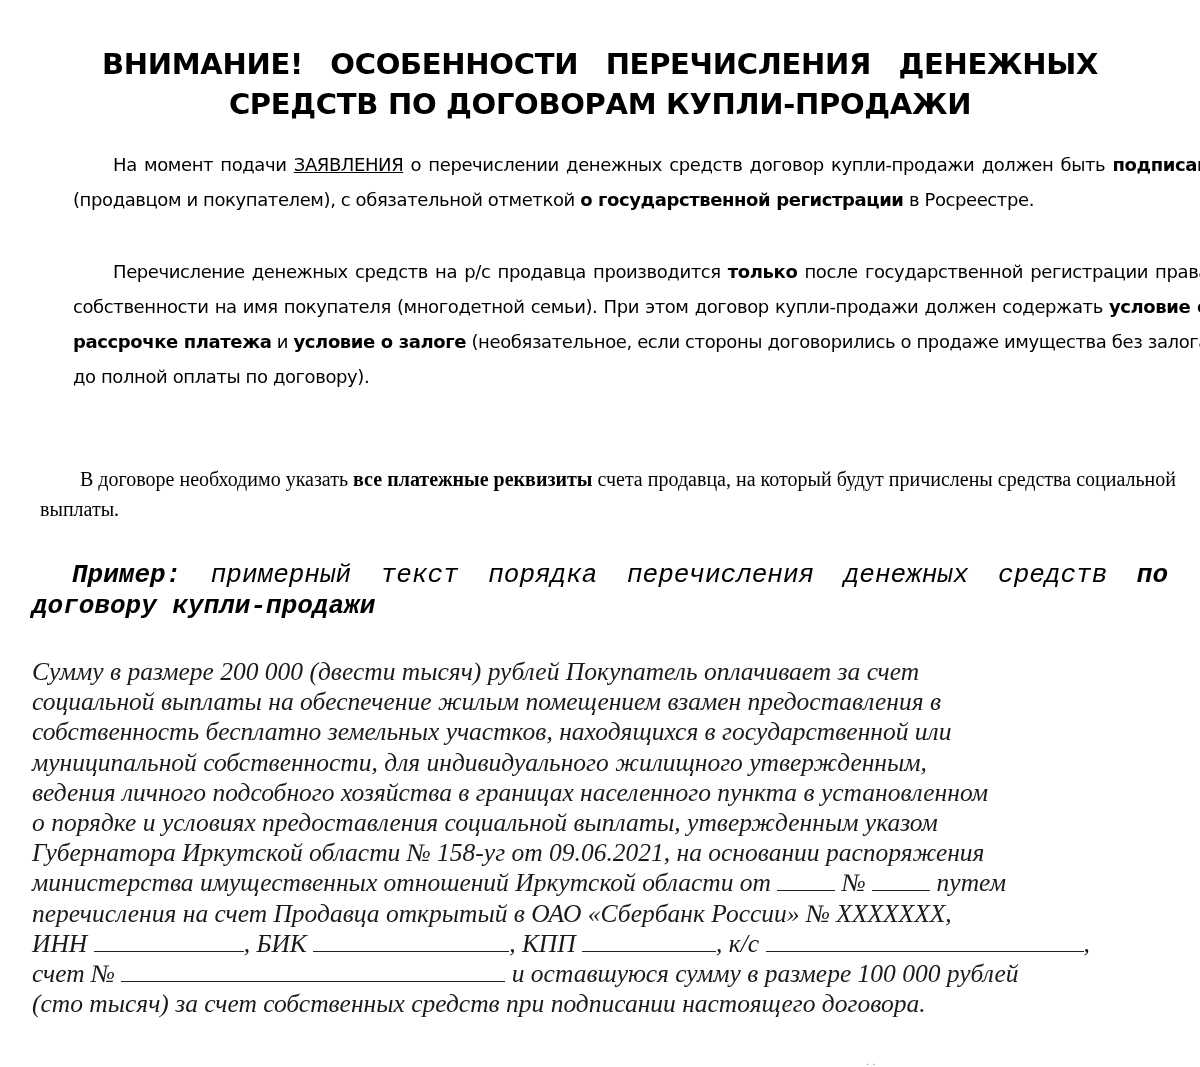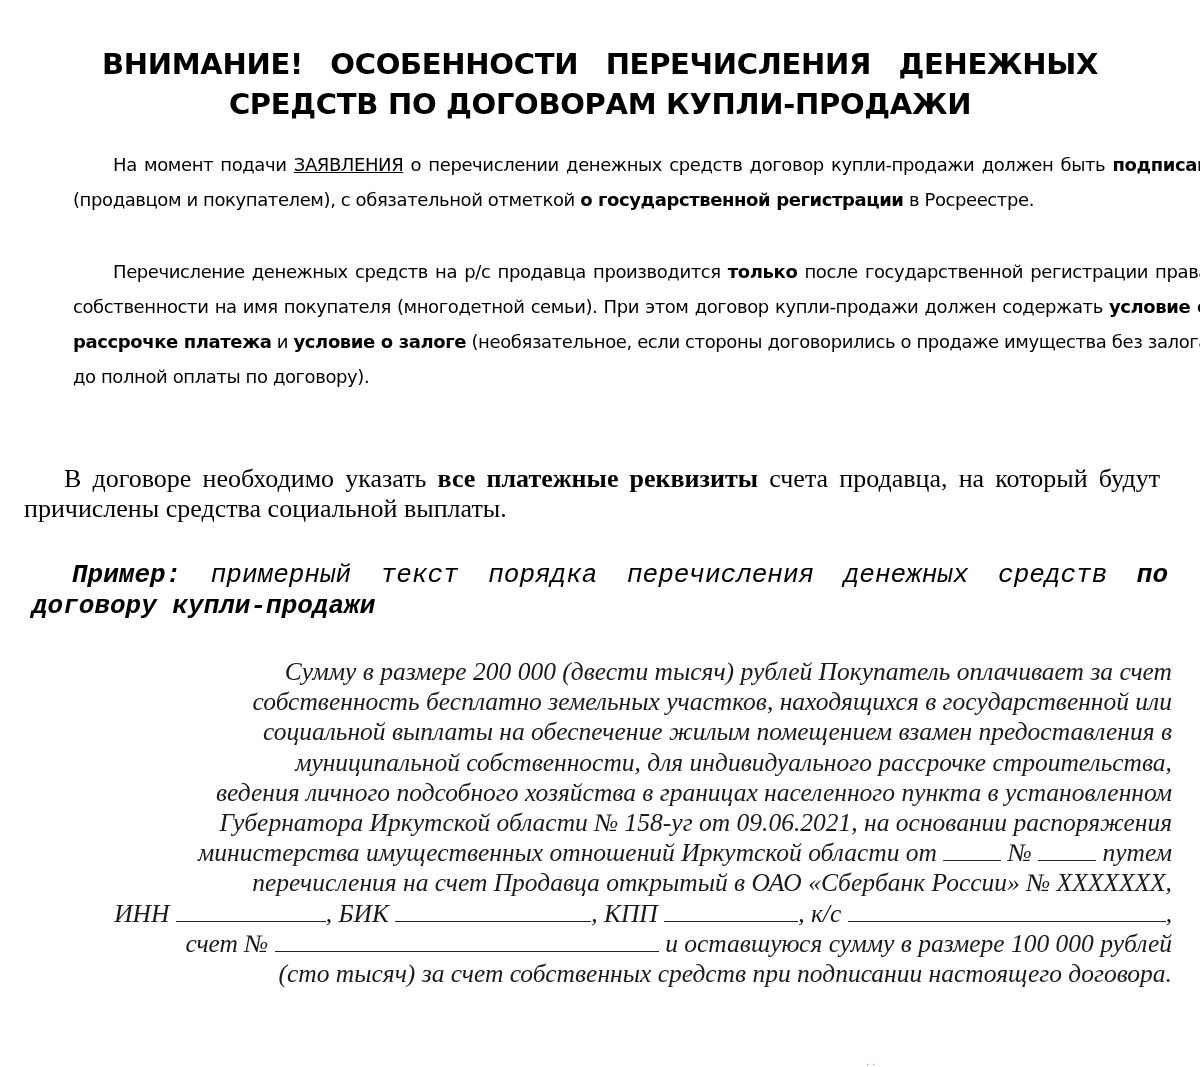--- a/index.html
+++ b/index.html
@@ -15,37 +15,37 @@
     }
     .title .l1 { display: block; text-align: justify; text-align-last: justify; padding: 0 70px; margin-top: 6px; }
     .title .l2 { display: block; }
     .p-sans {
       position: absolute; left: 32px; width: 1136px;
       font-family: "DejaVu Sans", sans-serif; font-size: 18px;
       line-height: 35px; text-align: justify; letter-spacing: -0.4px; margin-left: 41px;
     }
     .p-sans .indent { display: inline-block; width: 40px; }
     .p-serif {
-      position: absolute; left: 24px; width: 1136px;
-      font-family: "Liberation Serif", serif; font-size: 26px;
+      position: absolute; left: 40px; width: 1136px;
+      font-family: "Liberation Serif", serif; font-size: 20px;
       line-height: 30px; text-align: justify;
     }
     .p-serif .indent { display: inline-block; width: 40px; }
     .example-head {
       position: absolute; left: 32px; width: 1136px;
       font-family: "Liberation Serif", serif; font-style: italic;
       font-size: 26px; line-height: 31px; text-align: justify;
     }
     .example-head .indent { display: inline-block; width: 40px; }
     .example-body {
       position: absolute; left: 32px; width: 1140px;
       font-family: "Liberation Serif", serif; font-style: italic;
       font-size: 25.5px; line-height: 30.2px; color: #1a1a1a;
     }
-    .example-body .line { display: block; white-space: nowrap; text-align: right; }
+    .example-body .line { display: block; white-space: nowrap; }
     b { font-weight: bold; }
     u { text-decoration: underline; }
     .blank { display: inline-block; border-bottom: 1.5px solid #222; height: 20px; vertical-align: baseline; }
     .dots { position: absolute; left: 866px; top: 1056px; font-size: 10px; color: #888; font-family: "DejaVu Sans", sans-serif; }
   </style>
 </head>
 <body>
 
 <div class="title">
   <span class="l1">ВНИМАНИЕ! ОСОБЕННОСТИ ПЕРЕЧИСЛЕНИЯ ДЕНЕЖНЫХ</span>
@@ -55,24 +55,25 @@
 <div class="p-sans" style="top:147px;"><span class="indent"></span><span>На момент подачи </span><u>ЗАЯВЛЕНИЯ</u><span> о перечислении денежных средств договор купли-продажи должен быть </span><b>подписан</b><span> (продавцом и покупателем), с обязательной отметкой </span><b>о государственной регистрации</b><span> в Росреестре.</span></div>
 
 <div class="p-sans" style="top:254px;"><span class="indent"></span><span>Перечисление денежных средств на р/с продавца производится </span><b>только</b><span> после государственной регистрации права собственности на имя покупателя (многодетной семьи). При этом договор купли-продажи должен содержать </span><b>условие о рассрочке платежа</b><span> и </span><b>условие о залоге</b><span> (необязательное, если стороны договорились о продаже имущества без залога до полной оплаты по договору).</span></div>
 
 <div class="p-serif" style="top:464px;"><span class="indent"></span><span>В договоре необходимо указать </span><b>все платежные реквизиты</b><span> счета продавца, на который будут причислены средства социальной выплаты.</span></div>
 
 <div class="example-head" style="top:560px;font-family:Liberation Mono, monospace;"><span class="indent"></span><b>Пример:</b><span> примерный текст порядка перечисления денежных средств </span><b>по договору купли-продажи</b></div>
 
 <div class="example-body" style="top:657px;">
   <span class="line">Сумму в размере 200 000  (двести тысяч) рублей Покупатель оплачивает за счет</span>
+  <span class="line">социальной выплаты на обеспечение жилым помещением взамен предоставления в</span>
   <span class="line">собственность бесплатно земельных участков, находящихся в государственной или</span>
-  <span class="line">социальной выплаты на обеспечение жилым помещением взамен предоставления в</span>
-  <span class="line">муниципальной собственности, для индивидуального рассрочке строительства,</span>
+  <span class="line">муниципальной собственности, для индивидуального жилищного утвержденным,</span>
   <span class="line">ведения личного подсобного хозяйства в границах населенного пункта в установленном</span>
+  <span class="line">о порядке и условиях предоставления социальной выплаты, утвержденным указом</span>
   <span class="line">Губернатора Иркутской области № 158-уг от 09.06.2021, на основании распоряжения</span>
   <span class="line"><span>министерства имущественных отношений Иркутской области от </span><span class="blank" style="width:58px"></span><span> № </span><span class="blank" style="width:58px"></span><span> путем</span></span>
   <span class="line">перечисления на счет Продавца открытый в ОАО «Сбербанк России» № XXXXXXX,</span>
   <span class="line"><span>ИНН </span><span class="blank" style="width:150px"></span><span>, БИК </span><span class="blank" style="width:196px"></span><span>, КПП </span><span class="blank" style="width:134px"></span><span>, к/с </span><span class="blank" style="width:318px"></span><span>,</span></span>
   <span class="line"><span>счет № </span><span class="blank" style="width:384px"></span><span> и оставшуюся сумму в размере 100 000 рублей</span></span>
   <span class="line">(сто тысяч) за счет собственных средств при подписании настоящего договора.</span>
 </div>
 
 <div class="dots">. .</div>
 

